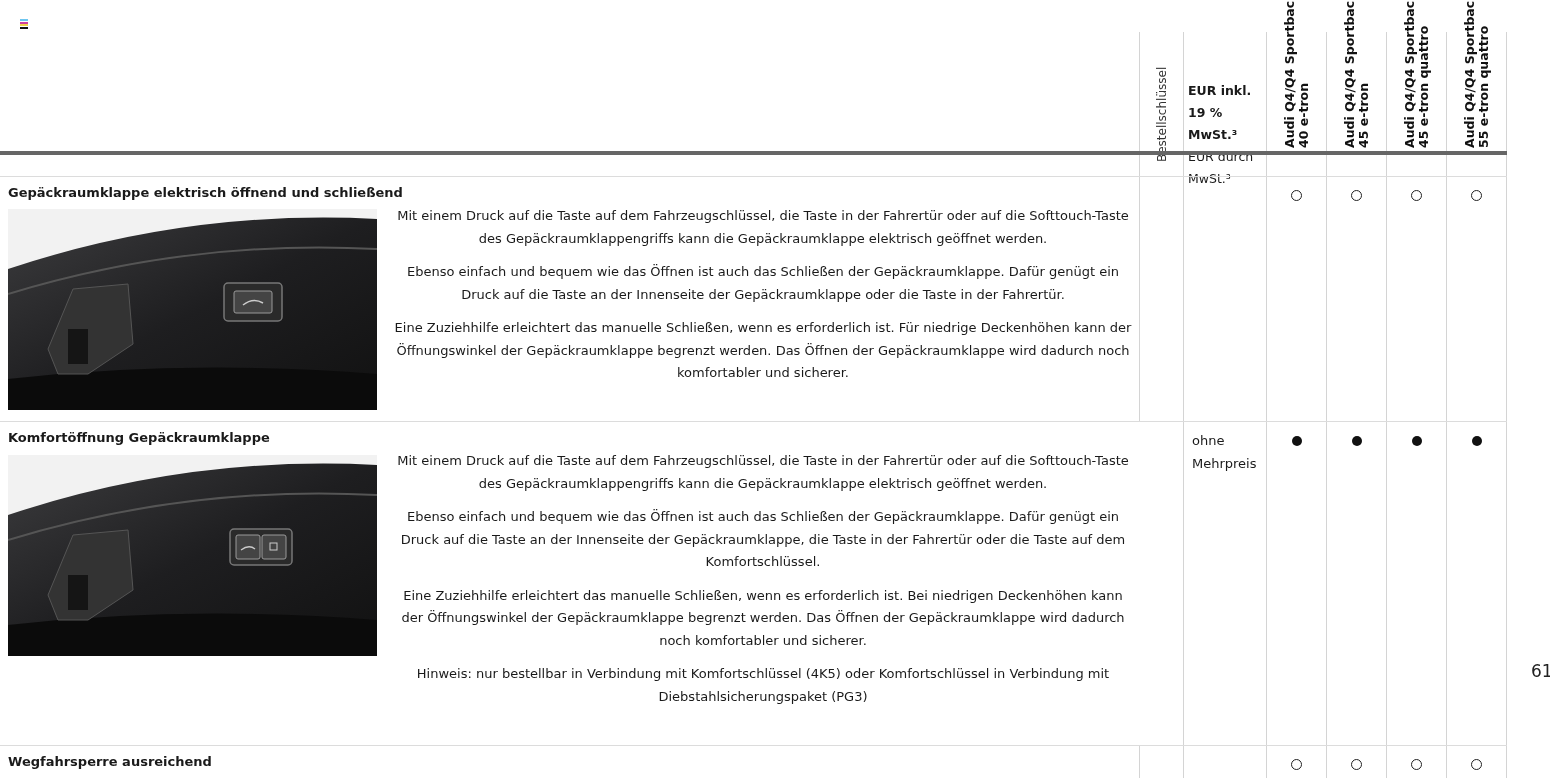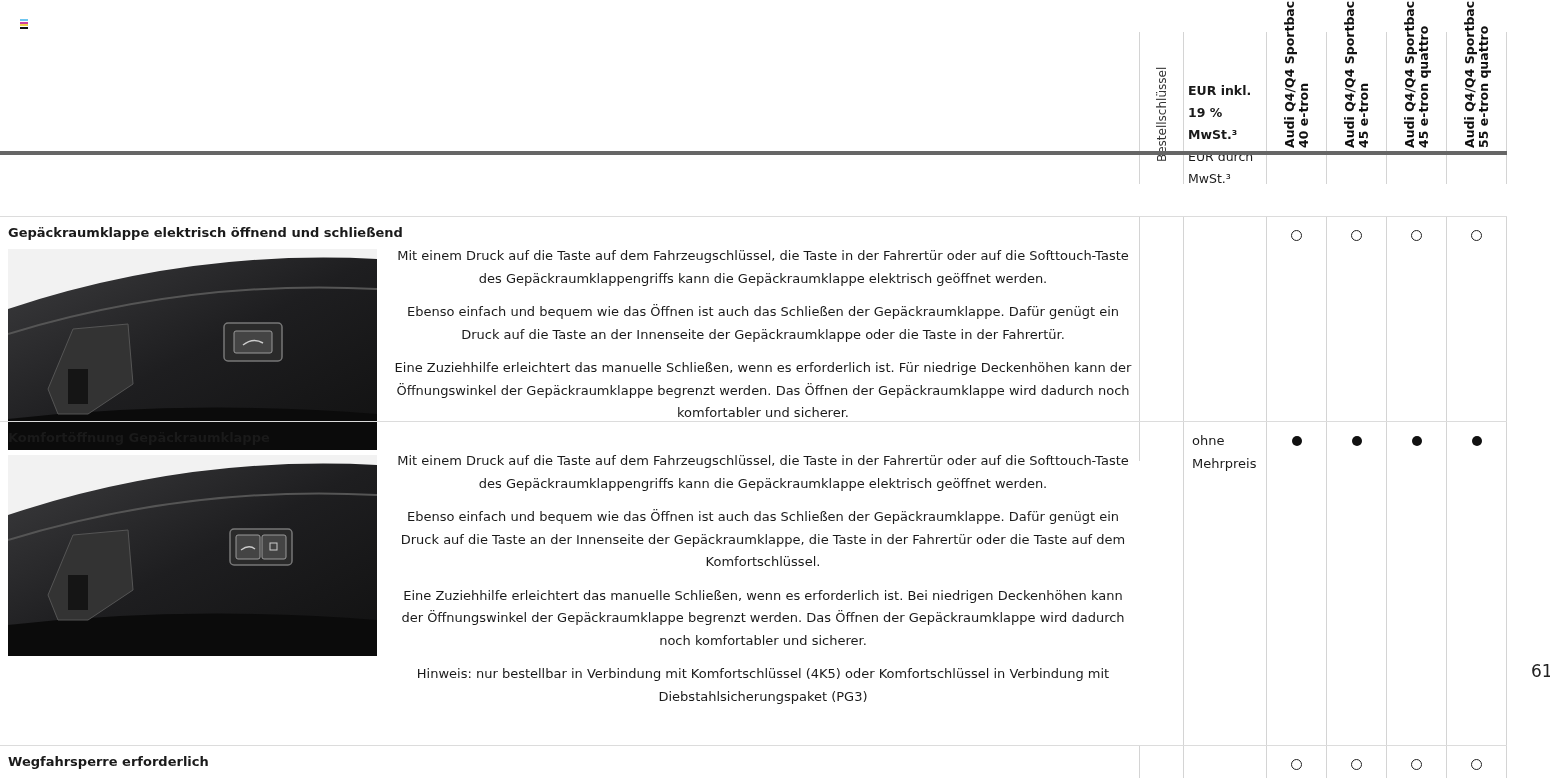--- a/index.html
+++ b/index.html
@@ -68,21 +68,21 @@
   </div>
   <div class="header-col hdr-model" style="left:1446px;width:61px;border-right:1px solid #d4d4d4;">
     <div class="vtext" style="margin-left:-14px;">
         <div>Audi Q4/Q4 Sportback</div>
         <div>55 e-tron quattro</div>
       </div>
   </div>
 </div>
 <div class="thick-rule"></div>
 
-<div class="row" style="top:176px;height:245px;margin-top:40px;">
+<div class="row" style="top:176px;height:245px;">
   <div class="title">Gepäckraumklappe elektrisch öffnend und schließend</div>
   <div class="img" style="top:32px;">
     <svg width="369" height="201" viewBox="0 0 369 201">
       <defs>
           <linearGradient id="g1" x1="0" y1="0" x2="1" y2="1">
             <stop offset="0" stop-color="#3c3c3e"></stop>
             <stop offset="0.5" stop-color="#1e1e20"></stop>
             <stop offset="1" stop-color="#111"></stop>
           </linearGradient>
         </defs>
@@ -144,21 +144,21 @@
     <div>ohne</div>
     <div>Mehrpreis</div>
   </div>
   <div class="cell cell-model" style="left:1266px;"><span class="mark-std"></span></div>
   <div class="cell cell-model" style="left:1326px;"><span class="mark-std"></span></div>
   <div class="cell cell-model" style="left:1386px;"><span class="mark-std"></span></div>
   <div class="cell cell-model" style="left:1446px;width:61px;border-right:1px solid #d4d4d4;"><span class="mark-std"></span></div>
 </div>
 
 <div class="row" style="top:745px;height:40px;">
-  <div class="title">Wegfahrsperre erforderlich</div>
+  <div class="title">Wegfahrsperre ausreichend</div>
   <div class="cell cell-code"></div>
   <div class="cell cell-price"></div>
   <div class="cell cell-model" style="left:1266px;"><span class="mark-open"></span></div>
   <div class="cell cell-model" style="left:1326px;"><span class="mark-open"></span></div>
   <div class="cell cell-model" style="left:1386px;"><span class="mark-open"></span></div>
   <div class="cell cell-model" style="left:1446px;width:61px;border-right:1px solid #d4d4d4;"><span class="mark-open"></span></div>
 </div>
 
 <div class="page-num">61</div>
 

